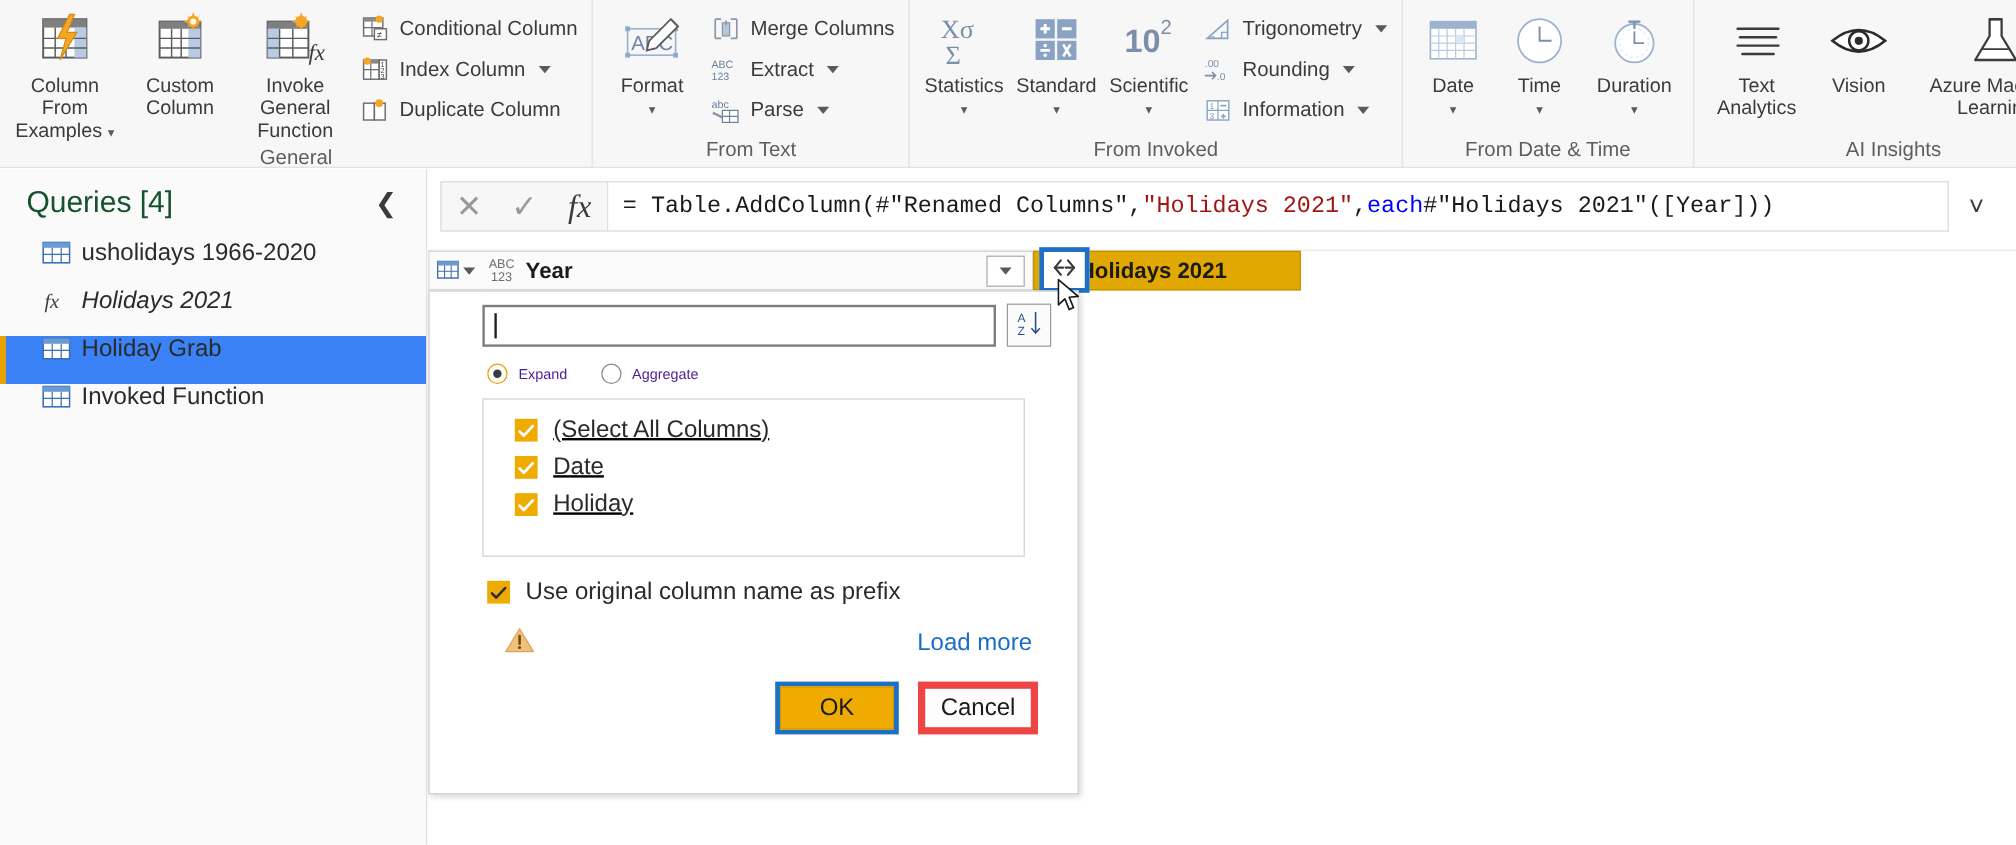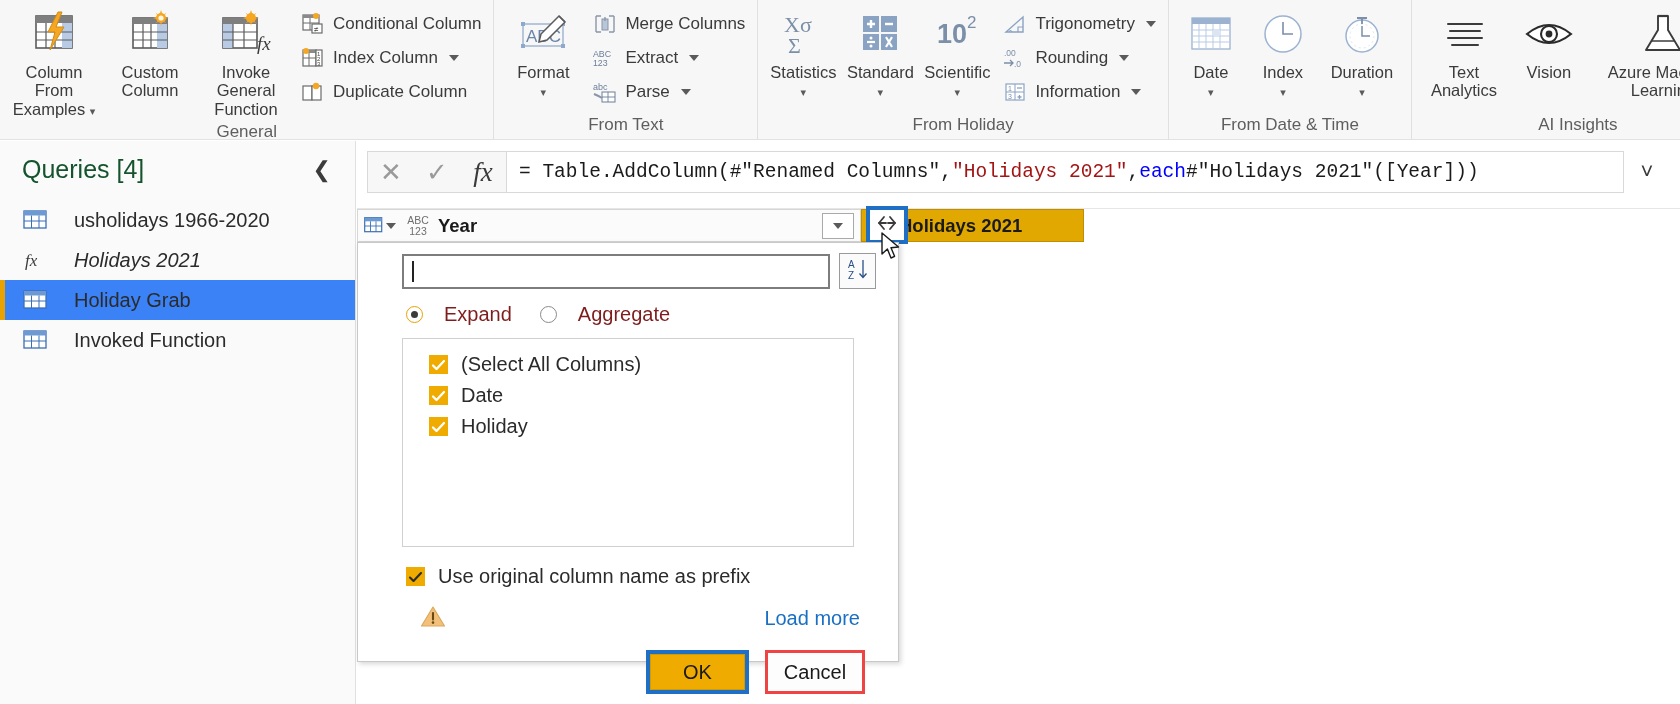--- a/index.html
+++ b/index.html
@@ -50,21 +50,21 @@
 
   
   .queries-pane {
     position:absolute; left:0; top:141px; width:356px; height:563px;
     background:#fafafa; border-right:1px solid #e0e0e0;
   }
   .queries-head { display:flex; align-items:center; justify-content:space-between; padding:14px 16px 10px 22px; }
   .queries-title { font-size:25px; color:#14532d; font-weight:400; }
   .collapse-chev { color:#3b3b3b; font-size:22px; padding:0 8px; cursor:pointer; }
   .qlist { margin-top:6px; }
-  .qitem { display:flex; align-items:center; gap:26px; height:40px; padding-left:22px; cursor:pointer; position:relative; }
+  .qitem { display:flex; align-items:flex-start; gap:8px; height:40px; padding-left:34px; cursor:pointer; position:relative; }
   .qitem.selected { background:#3b82f6; }
   .qitem.selected::before { content:""; position:absolute; left:0; top:0; bottom:0; width:5px; background:#e8a202; }
   .qitem .qlbl { font-size:20px; color:#2b2b2b; }
   .qitem .qlbl.italic { font-style:italic; }
   .qicon { width:26px; height:22px; flex:0 0 26px; display:flex; align-items:center; justify-content:center; }
 
   
   .fbar { position:absolute; left:357px; top:141px; width:1323px; height:62px; background:#fff;
           display:flex; align-items:center; padding:0 10px; }
   .fbar-btns { display:flex; align-items:center; height:42px; border:1px solid #d9d9d9; background:#f7f7f7; }
@@ -102,38 +102,38 @@
   .exp-search { flex:1; height:35px; border:2px solid #7d7d7d; background:#fff; display:flex; align-items:center; padding:0 8px; cursor:text; }
   .caret-blink { display:inline-block; width:2px; height:21px; background:#222; }
   .sortbtn { width:37px; height:36px; border:1px solid #9a9a9a; background:#fbfbfb;
              display:flex; align-items:center; justify-content:center; cursor:pointer; }
 
   .radio-row { display:flex; align-items:center; gap:28px; padding:14px 0 0 48px; }
   .radio { display:flex; align-items:center; gap:9px; cursor:pointer; }
   .rmark { width:17px; height:17px; border-radius:50%; border:1.6px solid #8a8a8a; background:#fff; position:relative; }
   .rmark.on { border-color:#e8a202; }
   .rmark.on::after { content:""; position:absolute; left:4px; top:4px; width:7px; height:7px; border-radius:50%; background:#3b3b3b; }
-  .rlbl { font-size:20px; color:#7f1d1d;margin-left:12px; }
-
-  .col-list { margin:12px 44px 0 44px; border:1px solid #d0d0d0; height:209px; padding:10px 0 0 0; position:relative; overflow:hidden; }
+  .rlbl { font-size:12px; color:#4c1d95; }
+
+  .col-list { margin:12px 44px 0 44px; border:1px solid #d0d0d0; height:132px; padding:10px 0 0 0; position:relative; overflow:hidden;text-decoration:underline; }
   .col-item { display:flex; align-items:center; gap:13px; padding:4px 0 4px 26px; cursor:pointer; }
   .cbox { width:19px; height:19px; background:#f0ab00; display:flex; align-items:center; justify-content:center; flex:0 0 19px; }
   .cbox svg { display:block; }
   .clbl { font-size:20px; color:#2b2b2b; }
 
   .prefix-row { display:flex; align-items:center; gap:13px; padding:18px 0 0 48px; cursor:pointer; }
   .warn-row { display:flex; align-items:center; padding:17px 0 0 62px; }
   .warn-txt { font-size:20px; color:#2b2b2b; margin-left:15px; }
   .loadmore { margin-left:auto; margin-right:38px; font-size:20px; color:#1a6fc4; cursor:pointer; }
 
   .btn-row { display:flex; align-items:center; justify-content:flex-end; gap:16px; padding:18px 33px 0 0; }
   .okwrap { border:4px solid #1f6fc4; padding:0; }
   .btn-ok { width:95px; height:36px; background:#f0ab00; border:1px solid #d39b00; color:#1a1a1a;
             font-size:20px; font-family:"Liberation Sans", sans-serif; cursor:pointer; display:flex; align-items:center; justify-content:center; }
-  .btn-cancel { width:100px; height:44px; background:#fdfdfd; border:3px solid #ef4444; color:#1a1a1a;
+  .btn-cancel { width:100px; height:44px; background:#fdfdfd; border:6px solid #ef4444; color:#1a1a1a;
             font-size:20px; font-family:"Liberation Sans", sans-serif; cursor:pointer; display:flex; align-items:center; justify-content:center; }
 
   
   .cursor { position:absolute; left:881px; top:232px; width:22px; height:30px; pointer-events:none; }
 </style>
 </head>
 <body>
 
 <div id="app">
 
@@ -377,21 +377,21 @@
                 <text x="5" y="19" font-size="7" fill="#7b8fa8" font-family="Liberation Sans, sans-serif">3</text>
                 <path d="M14 8 H19" stroke="#8ba3c2" stroke-width="1.3"></path>
                 <path d="M16.5 15 V19 M14.5 17 H18.5" stroke="#8ba3c2" stroke-width="1.3"></path>
               </svg>
             </span>
             <span class="slbl">Information</span>
             <span class="caret-dn"></span>
           </div>
         </div>
       </div>
-      <div class="rgroup-title">From Holiday</div>
+      <div class="rgroup-title">From Invoked</div>
     </div>
 
     <div class="rgroup">
       <div class="rgroup-body">
         <div class="bigbtn" style="width:72px;">
           <span class="glyph">
             <svg width="50" height="48" viewBox="0 0 50 48">
               <rect x="6" y="8" width="38" height="31" fill="#fff" stroke="#9bb3d1" stroke-width="1.3"></rect>
               <rect x="6" y="8" width="38" height="6" fill="#9bb3d1"></rect>
               <g stroke="#b9cbe4" stroke-width="1">
@@ -406,21 +406,21 @@
           </span>
         </div>
         <div class="bigbtn" style="width:72px;">
           <span class="glyph">
             <svg width="48" height="48" viewBox="0 0 48 48">
               <circle cx="24" cy="24" r="18" fill="#fff" stroke="#9bb3d1" stroke-width="1.5"></circle>
               <path d="M24 12 V24 H34" stroke="#7b8fa8" stroke-width="1.6" fill="none"></path>
             </svg>
           </span>
           <span class="lbl">
-            <span>Index</span><br><span class="caret">▾</span>
+            <span>Time</span><br><span class="caret">▾</span>
           </span>
         </div>
         <div class="bigbtn" style="width:86px;">
           <span class="glyph">
             <svg width="48" height="48" viewBox="0 0 48 48">
               <circle cx="24" cy="26" r="16" fill="#fff" stroke="#9bb3d1" stroke-width="1.5"></circle>
               <circle cx="24" cy="26" r="12" fill="none" stroke="#dce7f2" stroke-width="1" stroke-dasharray="2 3"></circle>
               <path d="M24 14 V8 M19 8 H29" stroke="#7b8fa8" stroke-width="1.8" fill="none"></path>
               <path d="M24 16 V26 H32" stroke="#7b8fa8" stroke-width="1.5" fill="none"></path>
             </svg>

